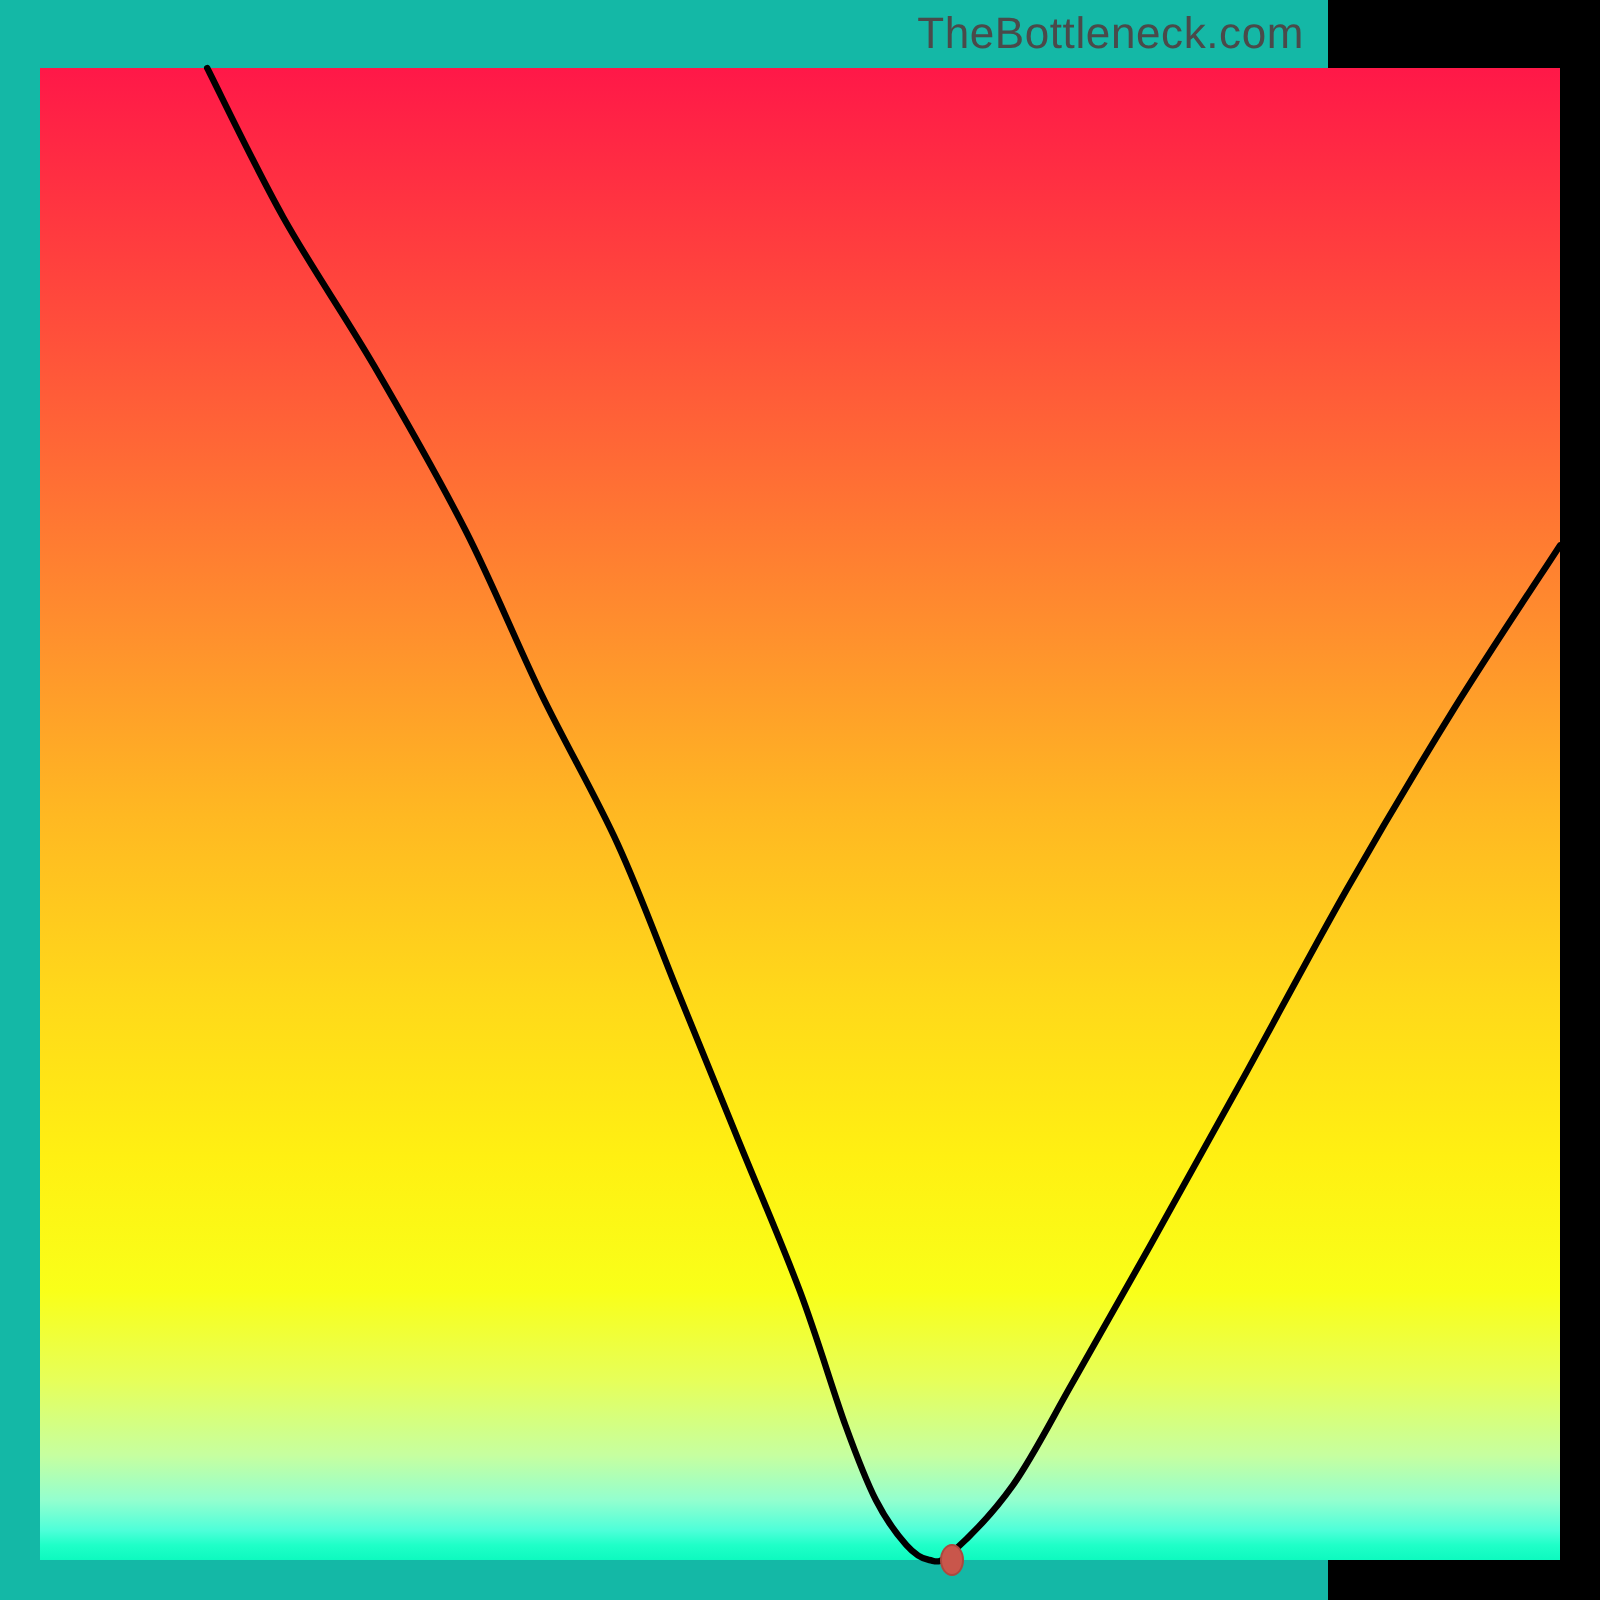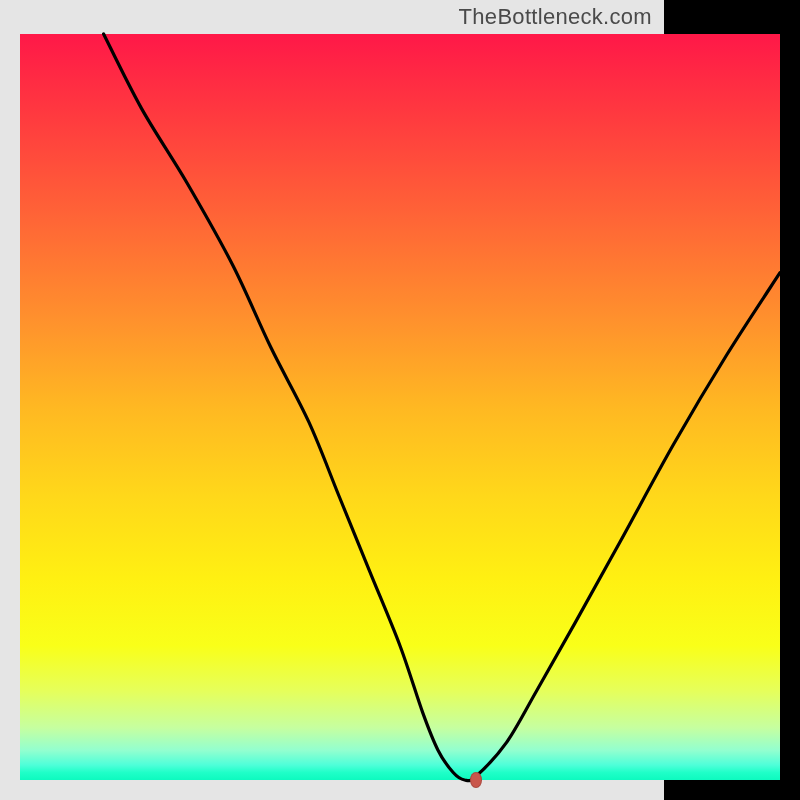--- a/index.html
+++ b/index.html
@@ -8,21 +8,21 @@
     width: 800px;
     height: 800px;
     background: #000;
     overflow: hidden;
     font-family: Arial, Helvetica, sans-serif;
   }
   .frame {
     position: relative;
     width: 664px;
     height: 800px;
-    background: #e5e5e5;
+    background: #14b8a6;
   }
   .watermark {
     position: absolute;
     top: 4px;
     right: 12px;
     color: #4a4a4a;
     font-size: 22px;
     font-weight: 500;
     letter-spacing: 0.3px;
     font-family: Arial, Helvetica, sans-serif;

